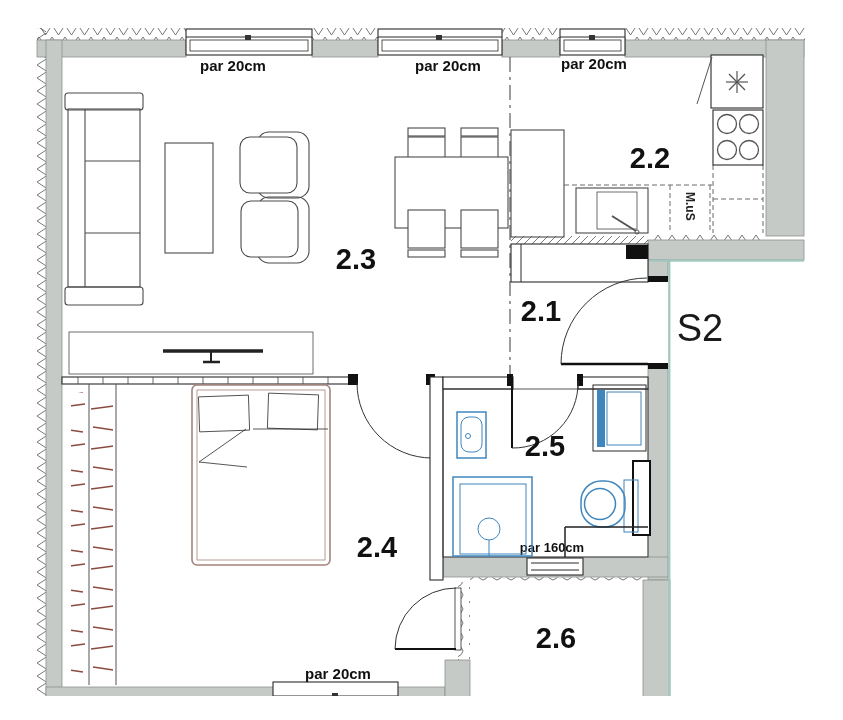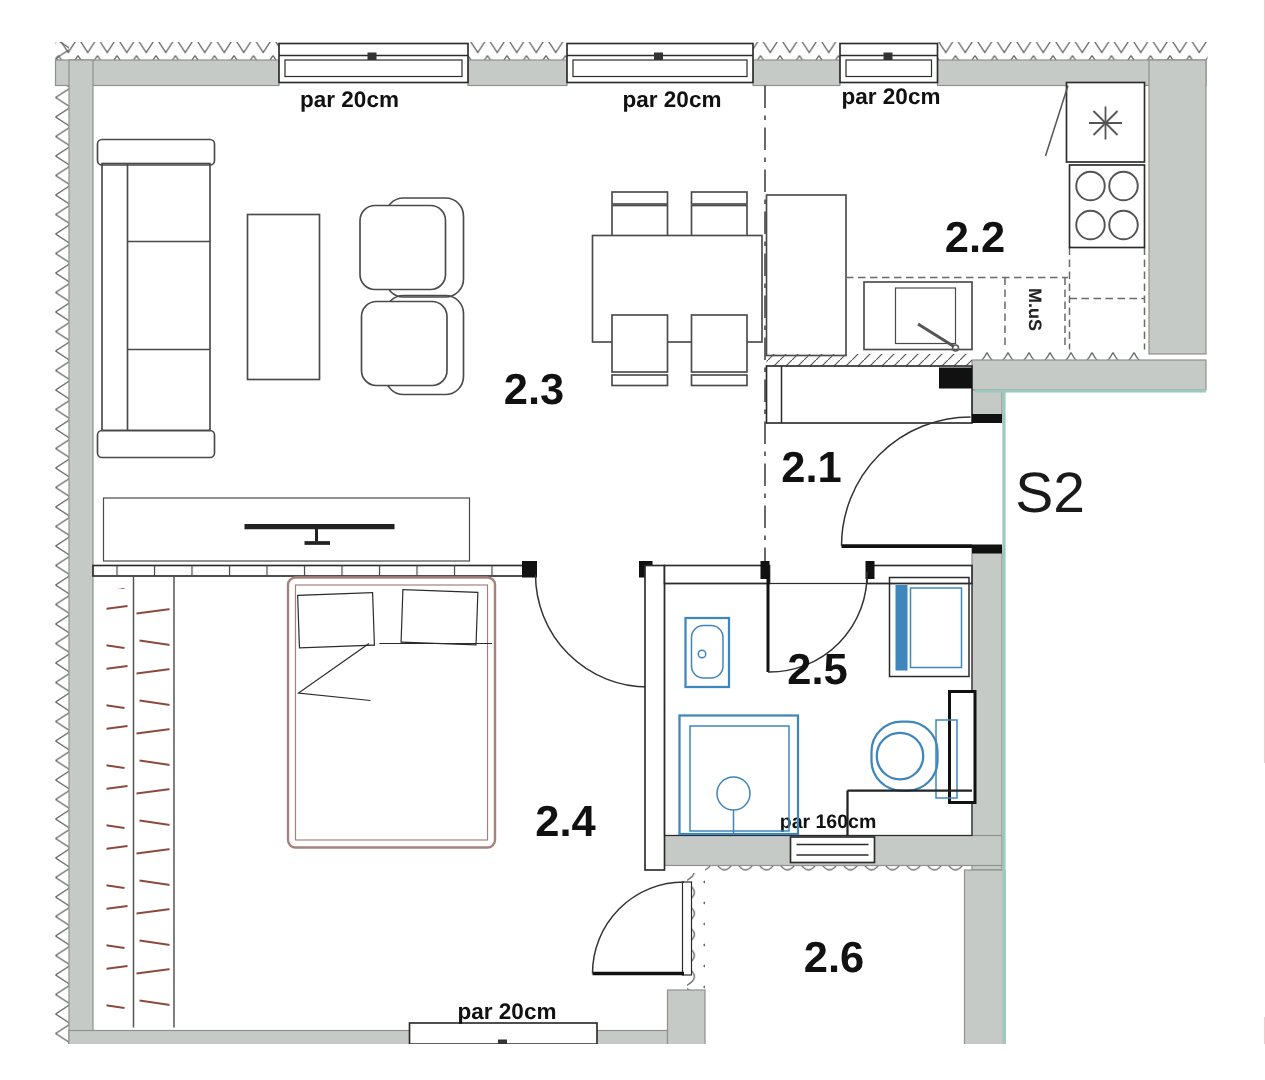--- a/index.html
+++ b/index.html
@@ -1,16 +1,16 @@
 <!DOCTYPE html>
 <html style="--c-wall: #c6cac6; --c-wall-edge: #8d928d; --c-furniture: #4a4a4a; --c-fixture-blue: #3f86bd; --c-fixture-blue-light: #e8f1f8; --c-bed: #a5837c; --c-hanger: #8a4a3c; --c-accent-teal: #9fc8be; --c-label: #111111;"><head>
 <meta charset="utf-8">
 <style>
   html,body{margin:0;padding:0;background:#fff;}
-  #stage{position:relative;width:843px;height:696px;background:#b91c1c;overflow:hidden;}
+  #stage{position:relative;width:843px;height:696px;background:#eab308;overflow:hidden;}
   svg{display:block;}
   text{font-family:"Liberation Sans",sans-serif;}
   .wall{fill:var(--c-wall,#c6cac6);stroke:var(--c-wall-edge,#8d928d);stroke-width:.8;}
   .hatch{stroke:none;}
   .blk{fill:none;stroke:#2b2b2b;stroke-width:1;}
   .blkw{fill:#fff;stroke:#2b2b2b;stroke-width:1.1;}
   .f{fill:none;stroke:var(--c-furniture,#4a4a4a);stroke-width:1.1;}
   .fw{fill:#fff;stroke:var(--c-furniture,#4a4a4a);stroke-width:1.1;}
   .thin{stroke-width:.8;}
   .dash{fill:none;stroke:#3a3a3a;stroke-width:1;stroke-dasharray:15 5 3 5;}

